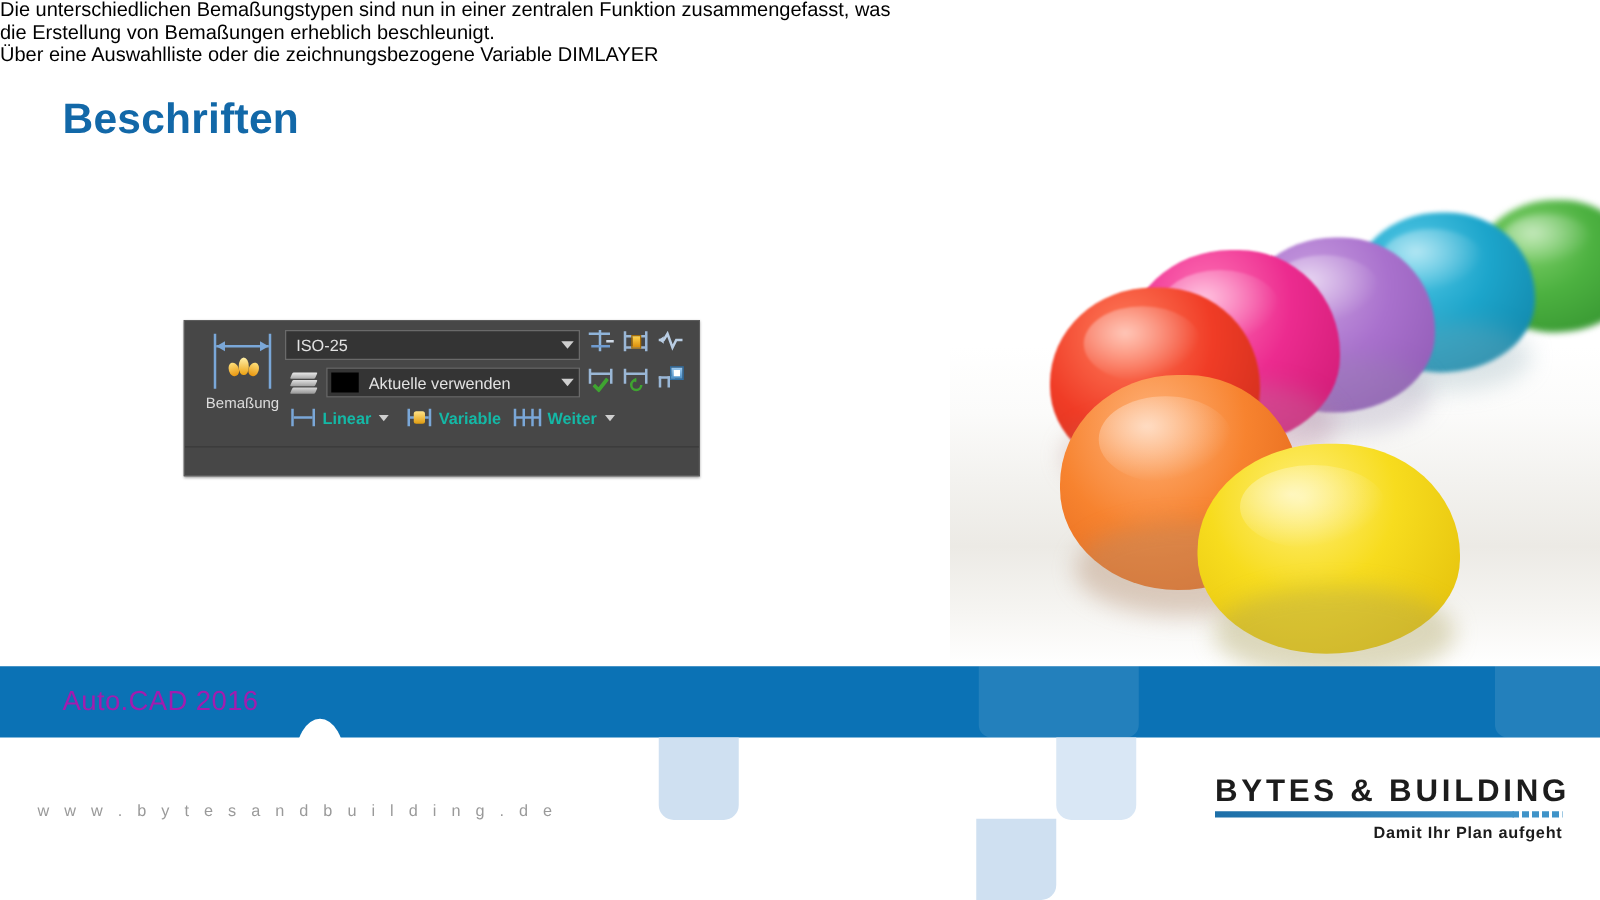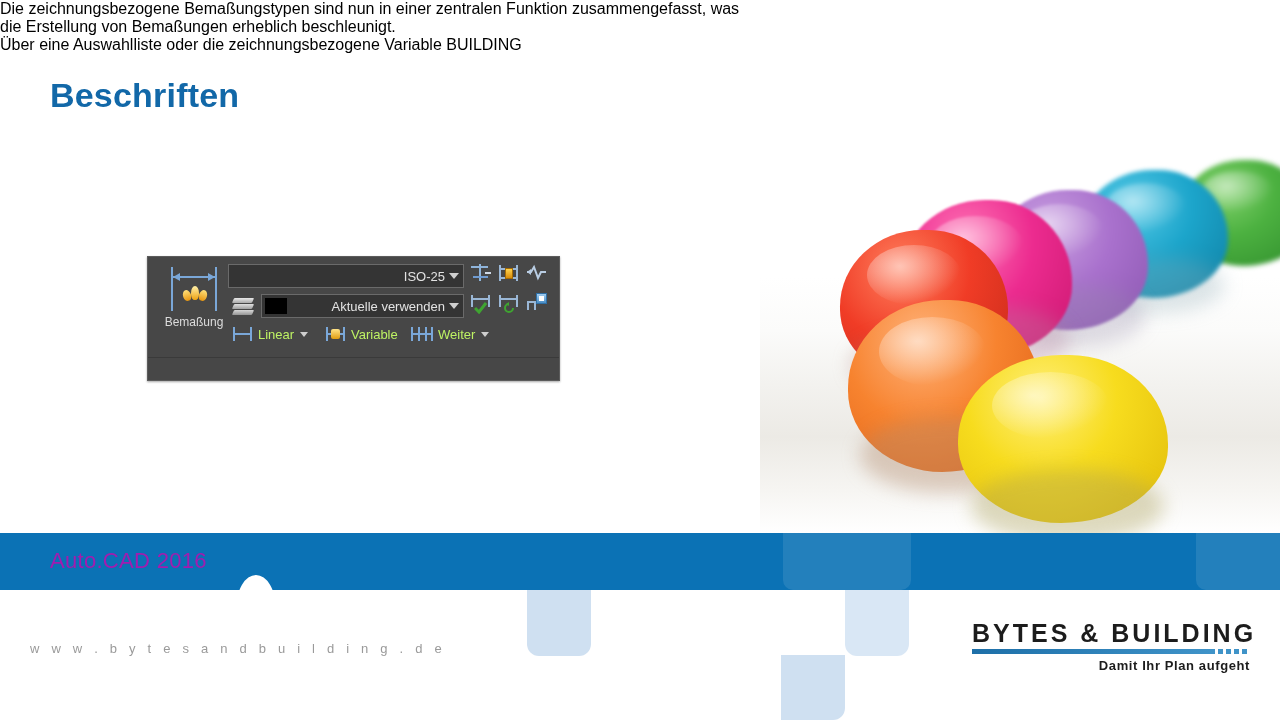--- a/index.html
+++ b/index.html
@@ -121,21 +121,21 @@
 
   
   .combo {
     position: absolute;
     background: #343434;
     border: 1px solid #6a6a6a;
     display: flex; align-items: center;
     color: #e2e2e2;
     font-size: 13px;
   }
-  .combo .txt { flex: 1; padding-left: 8px; white-space: nowrap; overflow: hidden; text-align: right; }
+  .combo .txt { flex: 1; padding-left: 8px; white-space: nowrap; overflow: hidden; }
   .combo .dd {
     width: 18px; height: 100%;
     display: flex; align-items: center; justify-content: center;
   }
   .combo .dd i {
     width:0; height:0;
     border-left:5px solid transparent;
     border-right:5px solid transparent;
     border-top:6px solid #cfcfcf;
     display:block;
@@ -152,22 +152,23 @@
   .smicon {
     position: absolute;
     width: 22px; height: 22px;
   }
 
   
   .rowbtn {
     position: absolute;
     height: 22px;
     display: flex; align-items: center; gap: 4px;
-    color: #bef264; font-size: 13px;
+    color: #14b8a6; font-size: 13px;
     white-space: nowrap;
+    font-weight: bold;
   }
   .rowbtn .ar {
     width:0;height:0;margin-left:2px;
     border-left:4px solid transparent;
     border-right:4px solid transparent;
     border-top:5px solid #cfcfcf;
   }
 
   
   #bluebar {
@@ -314,21 +315,21 @@
       <div class="sh" style="background: rgba(170,160,90,.38);"></div>
       <div class="gloss"></div>
     </div>
 
     <div class="haze"></div>
   </div>
 
   <div id="title">Beschriften</div>
 
   <div id="para1">
-    <div>Die zeichnungsbezogene Bemaßungstypen sind nun in einer zentralen Funktion zusammengefasst, was</div>
+    <div>Die unterschiedlichen Bemaßungstypen sind nun in einer zentralen Funktion zusammengefasst, was</div>
     <div>die Erstellung von Bemaßungen erheblich beschleunigt.</div>
   </div>
 
   <div id="ribbon">
     <div class="panel-body">
 
       <div class="bigbtn">
         <div class="dimicon" style="width:58px;height:46px;margin-top:4px;">
 
           <div class="dimline" style="left:6px;  top:0;  width:2px; height:44px;"></div>
@@ -441,21 +442,21 @@
           <span class="dimline" style="left:2px;top:6px;width:20px;height:2px;"></span>
         </span>
         <span>Weiter</span>
         <span class="ar"></span>
       </div>
     </div>
 
   </div>
 
   <div id="para2">
-    <div>Über eine Auswahlliste oder die zeichnungsbezogene Variable BUILDING</div>
+    <div>Über eine Auswahlliste oder die zeichnungsbezogene Variable DIMLAYER</div>
   </div>
 
   <div id="bluebar">
     <div class="tint1"></div>
     <div class="tint2"></div>
     <div class="tint3"></div>
   </div>
   <div id="bar-title">Auto.CAD 2016</div>
   <div id="notch"></div>
 

